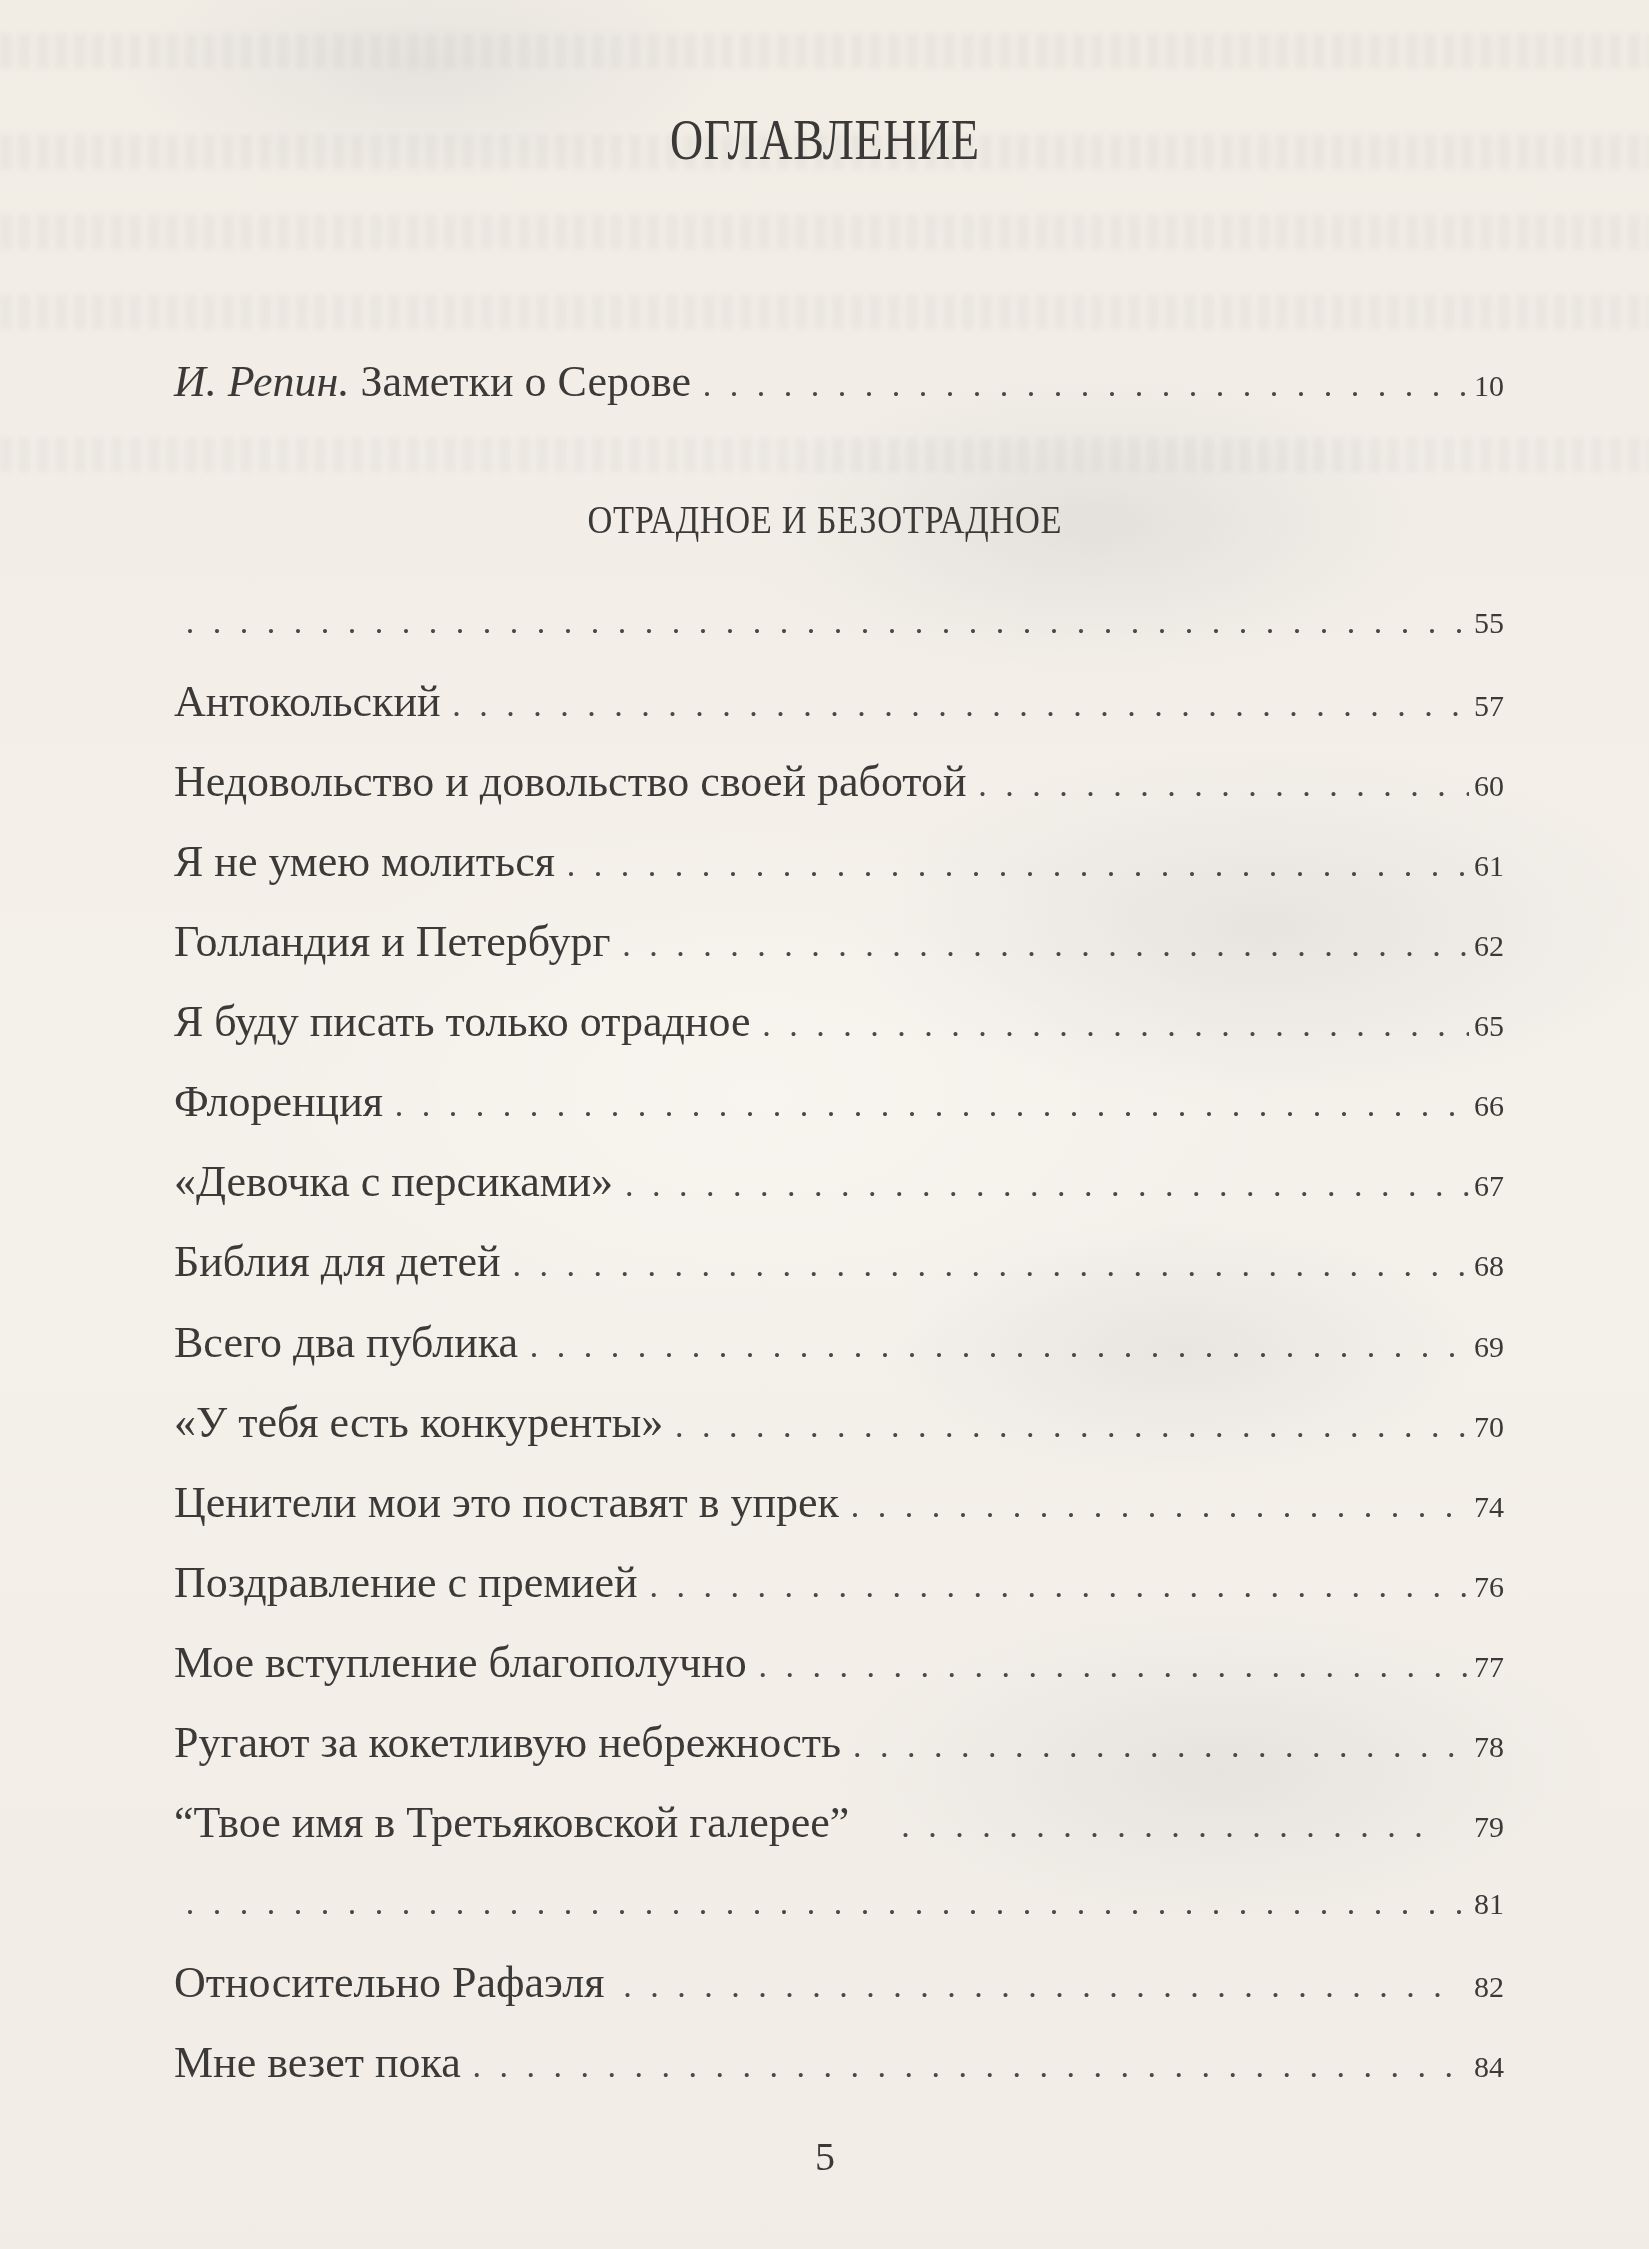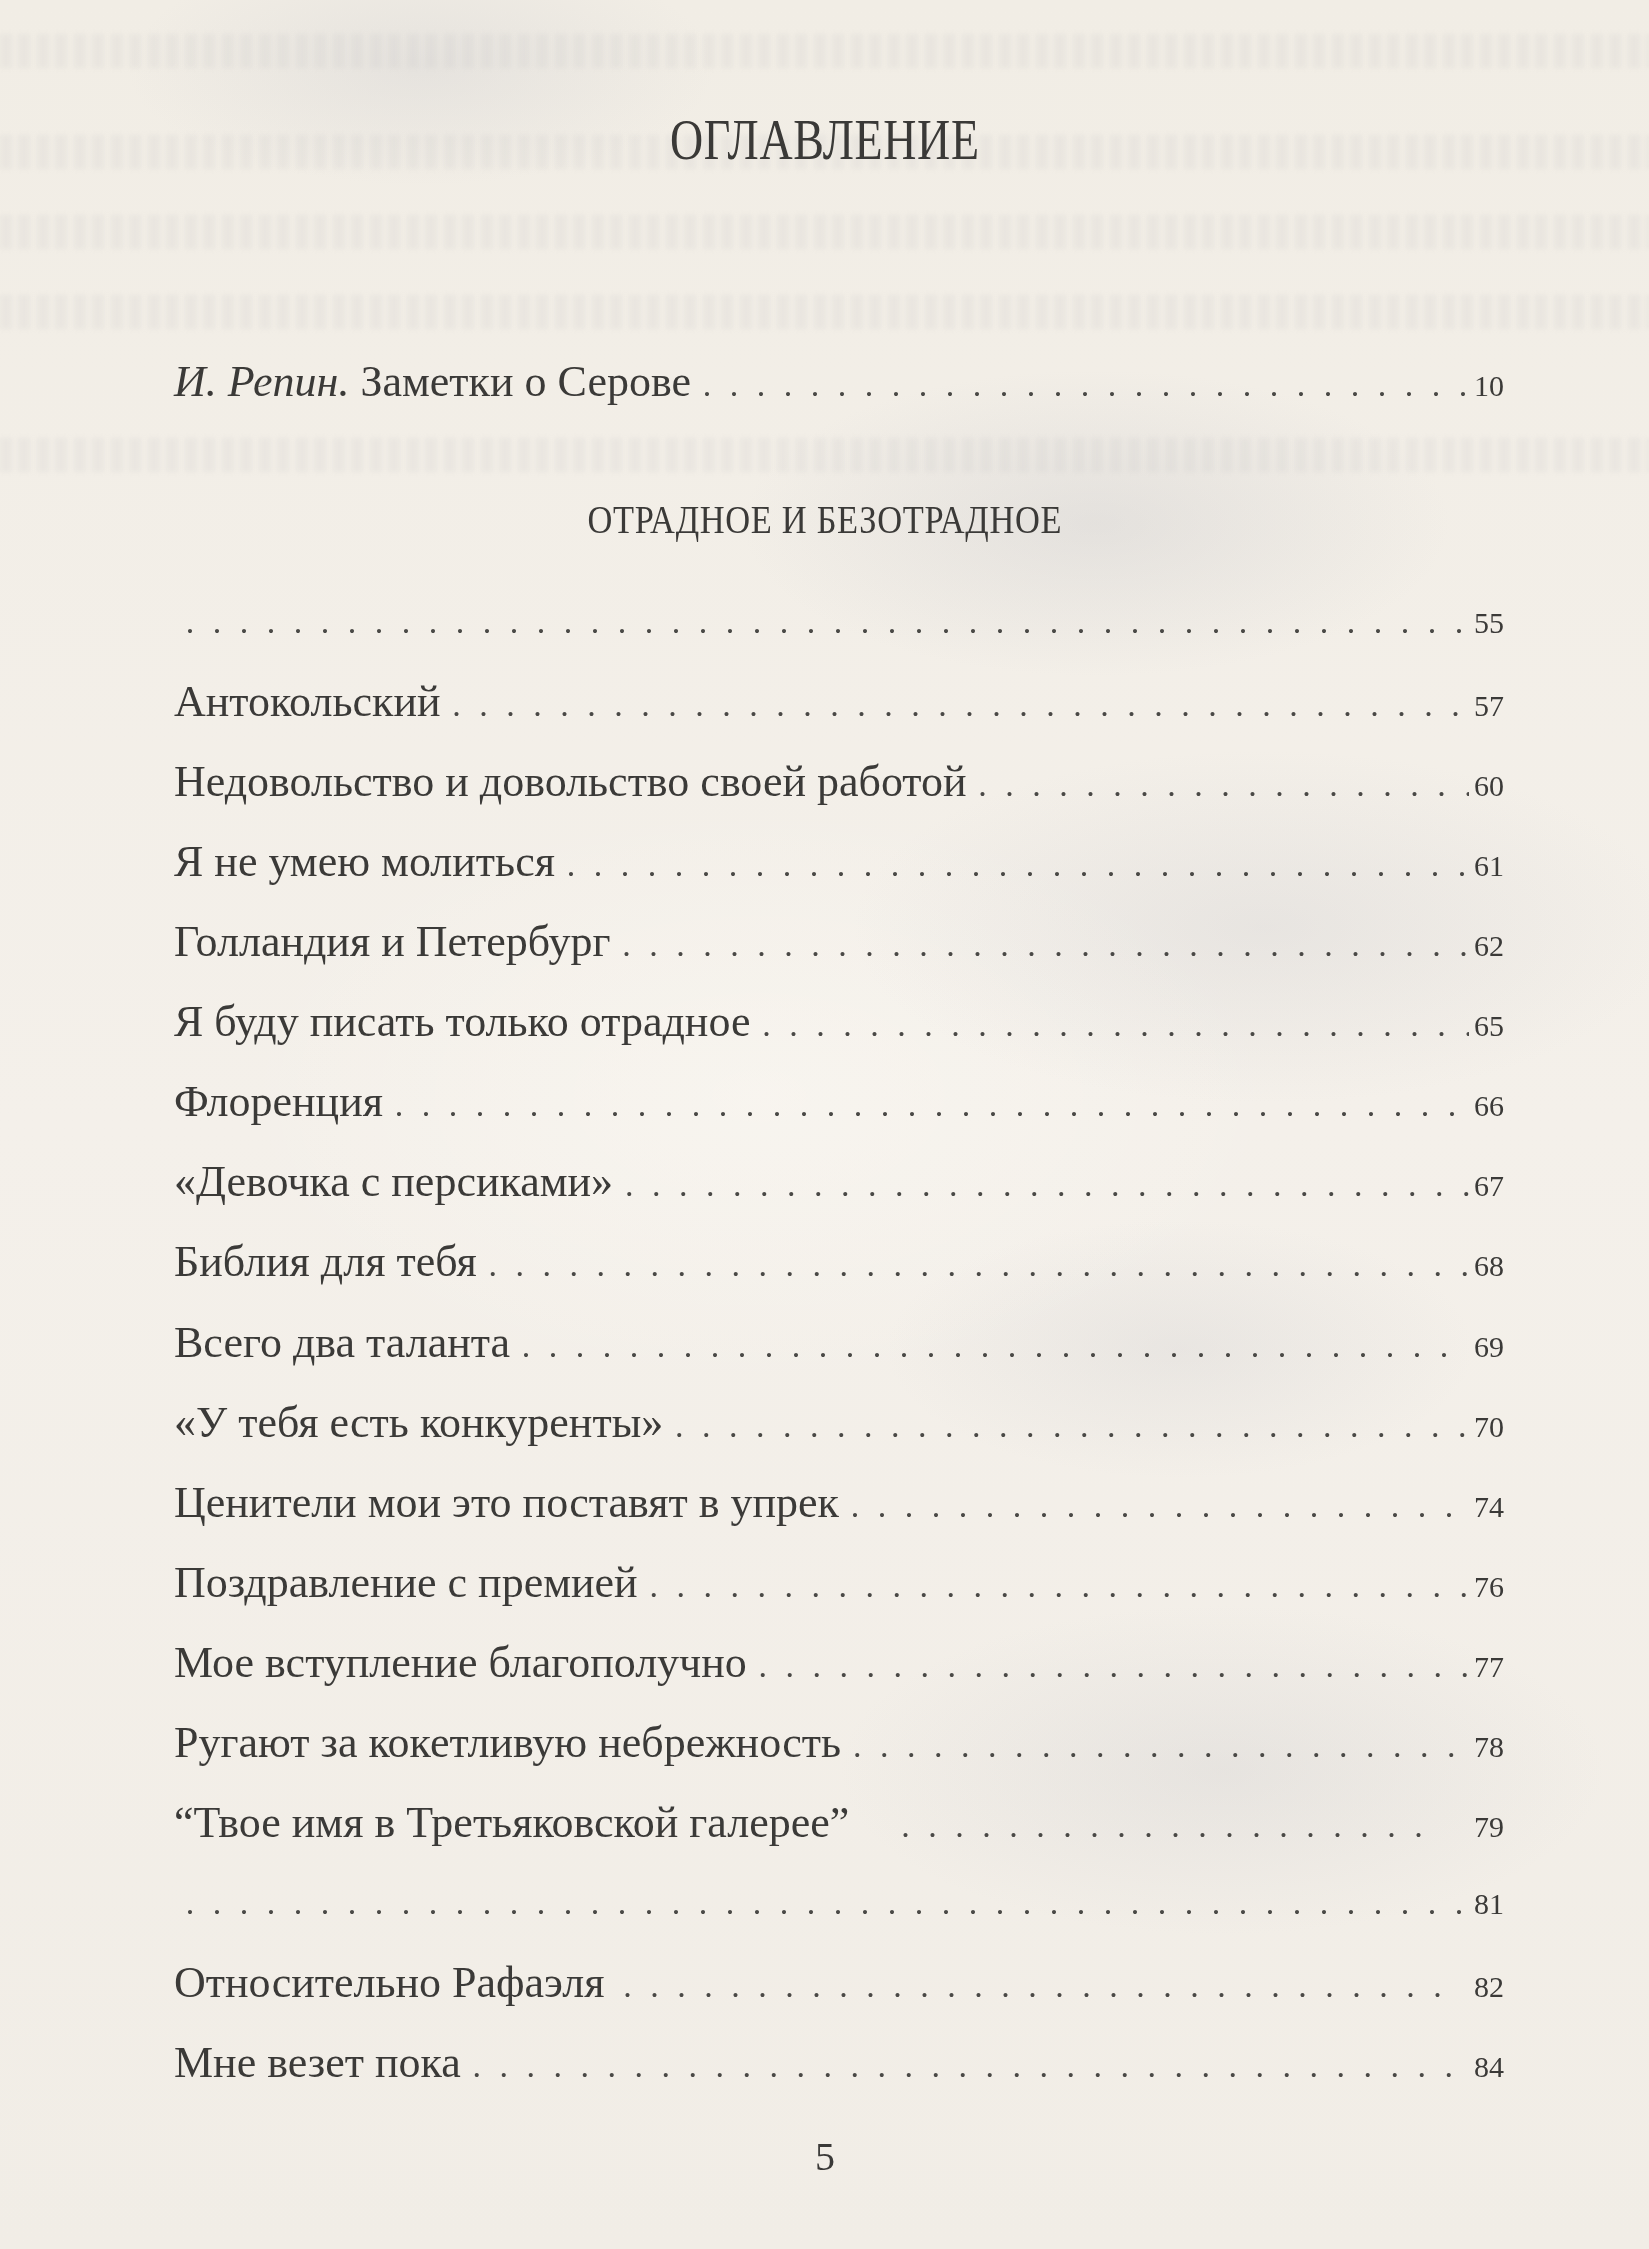--- a/index.html
+++ b/index.html
@@ -168,26 +168,26 @@
       <span class="label">Флоренция</span>
       <span class="leader"></span>
       <span class="page">66</span>
     </div>
     <div class="toc-row" style="top:1152px;">
       <span class="label">«Девочка с персиками»</span>
       <span class="leader"></span>
       <span class="page">67</span>
     </div>
     <div class="toc-row" style="top:1232px;">
-      <span class="label">Библия для тебя</span>
+      <span class="label">Библия для детей</span>
       <span class="leader"></span>
       <span class="page">68</span>
     </div>
     <div class="toc-row" style="top:1313px;">
-      <span class="label">Всего два таланта</span>
+      <span class="label">Всего два публика</span>
       <span class="leader"></span>
       <span class="page">69</span>
     </div>
     <div class="toc-row" style="top:1393px;">
       <span class="label">«У тебя есть конкуренты»</span>
       <span class="leader"></span>
       <span class="page">70</span>
     </div>
     <div class="toc-row" style="top:1473px;">
       <span class="label">Ценители мои это поставят в упрек</span>

